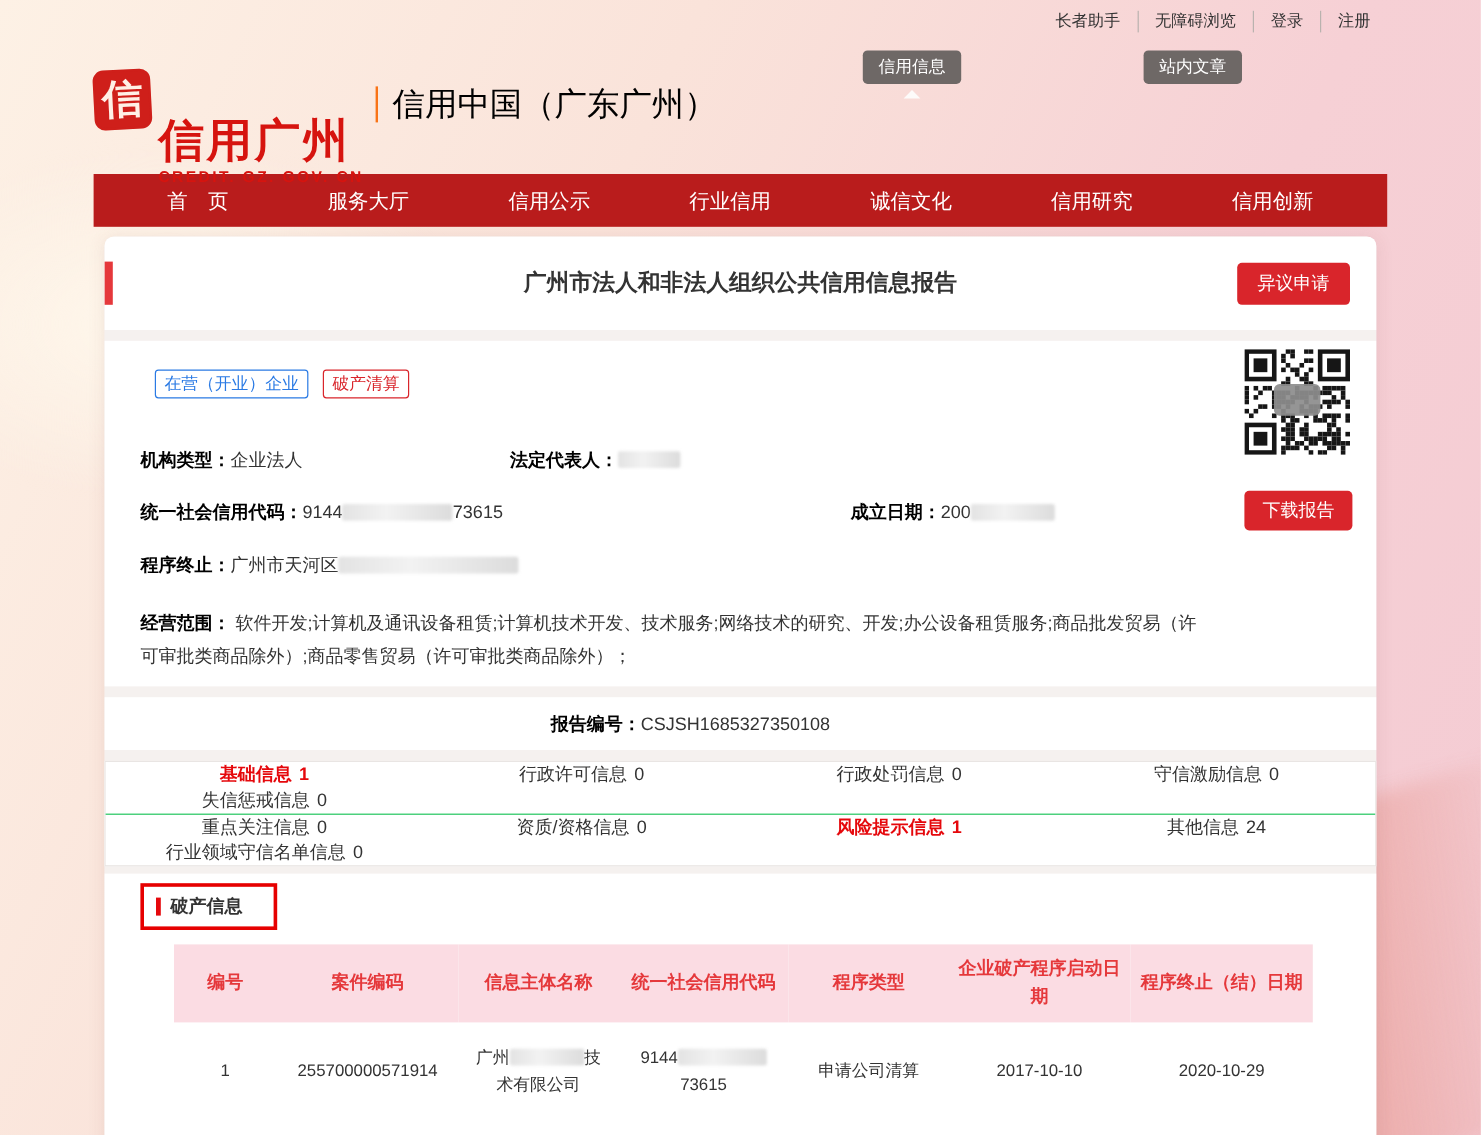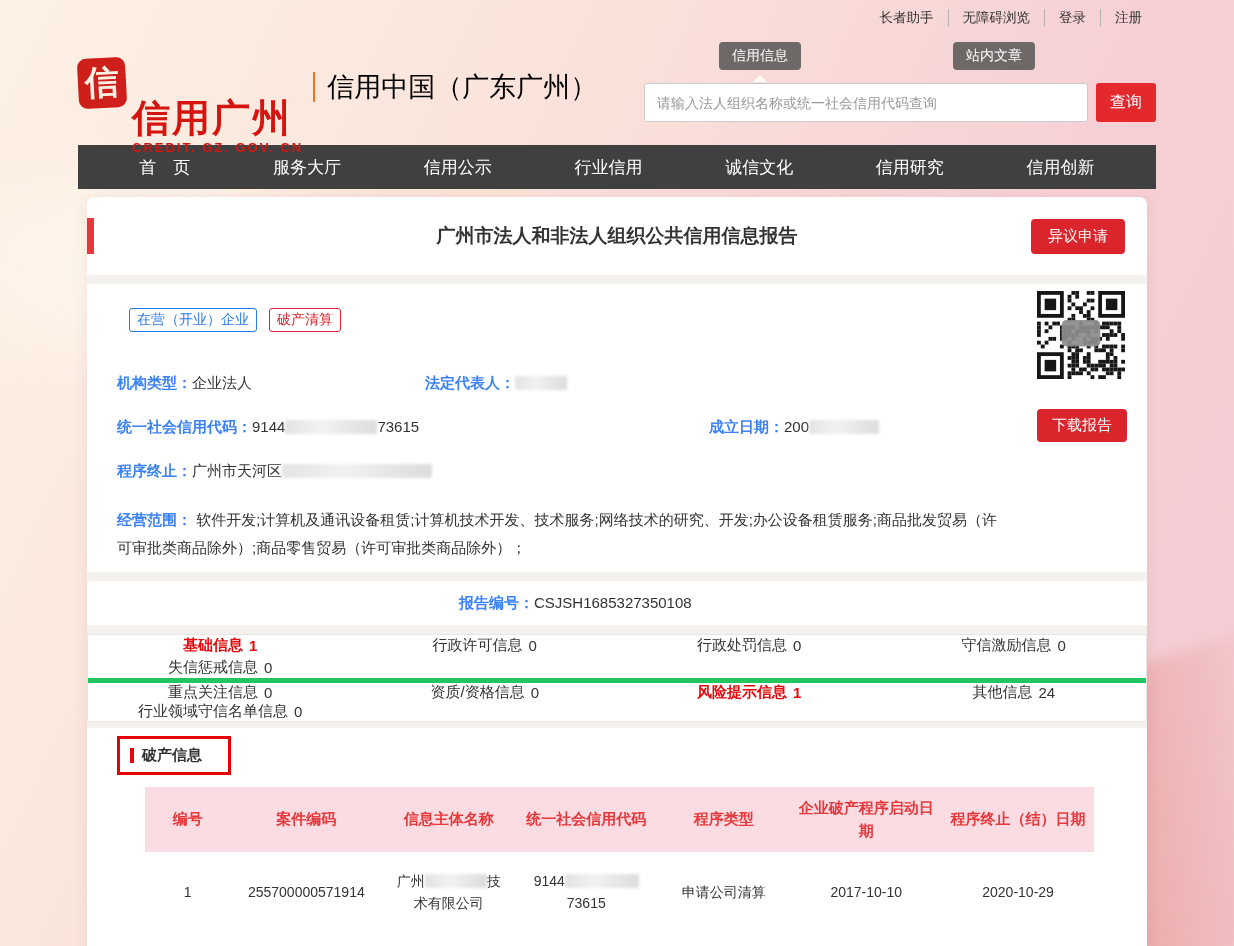--- a/index.html
+++ b/index.html
@@ -49,21 +49,21 @@
   .search-tab.active::after { content:""; position:absolute; left:50%; bottom:-12px; transform:translateX(-50%);
     border:7px solid transparent; border-bottom-color:#fdfbfa; }
   .search-row { display:flex; margin-top:13px; }
   .search-input { flex:1; height:39px; border:1px solid #ccc; border-radius:3px; padding:0 12px; font-size:14px;
     color:#333; background:#fff; outline:none; }
   .search-input::placeholder { color:#999; }
   .search-btn { width:60px; height:39px; margin-left:8px; background:#e3282e; color:#fff; border:none;
     border-radius:3px; font-size:16px; cursor:pointer; }
 
   
-  .nav { display:flex; height:44px; background:#404040; align-items:center; justify-content:space-around;
+  .nav { display:flex; height:44px; background:#b91c1c; align-items:center; justify-content:space-around;
     padding:0 20px; }
   .nav a { color:#fff; font-size:17px; text-decoration:none; cursor:pointer; padding:0 10px; white-space:nowrap; }
 
   
   .main { width:1060px; margin:8px auto 0; background:#f5f1ef; border-radius:8px 8px 0 0;
     box-shadow:0 2px 14px rgba(120,60,60,.10); height:910px; display:flex; flex-direction:column; overflow:hidden; }
   .card { background:#fff; }
   .gap { height:9px; flex:none; }
 
   
@@ -77,37 +77,37 @@
   .company-card { flex:none; height:288px; position:relative; padding:24px 150px 18px 30px; }
   .company-name-row { display:flex; align-items:center; margin-bottom:42px; }
   .company-name { font-size:17px; font-weight:bold; color:#333; }
   .badge { font-size:14px; padding:2px 7px; border-radius:3px; margin-left:12px; background:#fff; white-space:nowrap; }
   .badge.blue { color:#2a7ae4; border:1px solid #2a7ae4; }
   .badge.red  { color:#d9252b; border:1px solid #d9252b; }
   .fields { font-size:15px; }
   .frow { display:grid; grid-template-columns:308px 284px auto; margin-bottom:25px; }
   .frow.two { grid-template-columns:592px auto; }
   .frow.full { display:block; }
-  .flabel { font-weight:bold; color:#3b82f6; }
+  .flabel { font-weight:bold; color:#000000; }
   .fvalue { color:#333; }
   .scope { line-height:1.85; }
   .redact { display:inline-block; background:linear-gradient(90deg,#e3e3e3,#f2f2f2 40%,#dcdcdc); height:14px;
     border-radius:2px; filter:blur(1.5px); vertical-align:-2px; }
   .qr-wrap { position:absolute; right:22px; top:7px; width:88px; height:88px; background:#fff; }
   .download-btn { position:absolute; right:20px; top:125px; background:#d9252b; color:#fff; border:none;
     font-size:15px; padding:7px 15px; border-radius:4px; cursor:pointer; }
 
   
   .meta-card { flex:none; height:44px; display:flex; align-items:center; padding:0 30px; font-size:15px; }
   .meta-item.right { margin-left:342px; }
 
   
   .tabs-card { flex:none; border:1px solid #e9e5e3; }
   .tab-row { display:grid; grid-template-columns:repeat(4,1fr); height:43px; }
-  .tab-row + .tab-row { border-top:5px solid #22c55e;text-align:right; }
+  .tab-row + .tab-row { border-top:1px solid #22c55e;text-align:right; }
   .tab { display:flex; align-items:center; justify-content:center; font-size:15px; color:#333; cursor:pointer;
     white-space:nowrap; }
   .tab .cnt { margin-left:6px; }
   .tab.active { color:#e5080c; font-weight:bold; }
 
   
   .bk-card { flex:1; padding:8px 30px 0; }
   .section-head { display:inline-flex; align-items:center; border:3px solid #e60000; padding:7px 26px 7px 10px;
     background:#fff; }
   .section-tick { width:4px; height:15px; background:#e5080c; margin-right:8px; }
@@ -142,24 +142,20 @@
         <div class="logo-cn">信用广州</div>
         <div class="logo-domain">CREDIT. GZ. GOV. CN</div>
       </div>
       <div class="logo-sub">信用中国（广东广州）</div>
     </div>
 
     <div class="searchbox">
       <div class="search-tabs">
         <button class="search-tab active">信用信息</button>
         <button class="search-tab">站内文章</button>
-      </div>
-      <div class="search-row">
-        <input class="search-input" placeholder="请输入法人组织名称或统一社会信用代码查询" style="">
-        <button class="search-btn">查询</button>
       </div>
     </div>
   </div>
 
   <div class="nav">
     <a>首　页</a>
     <a>服务大厅</a>
     <a>信用公示</a>
     <a>行业信用</a>
     <a>诚信文化</a>

